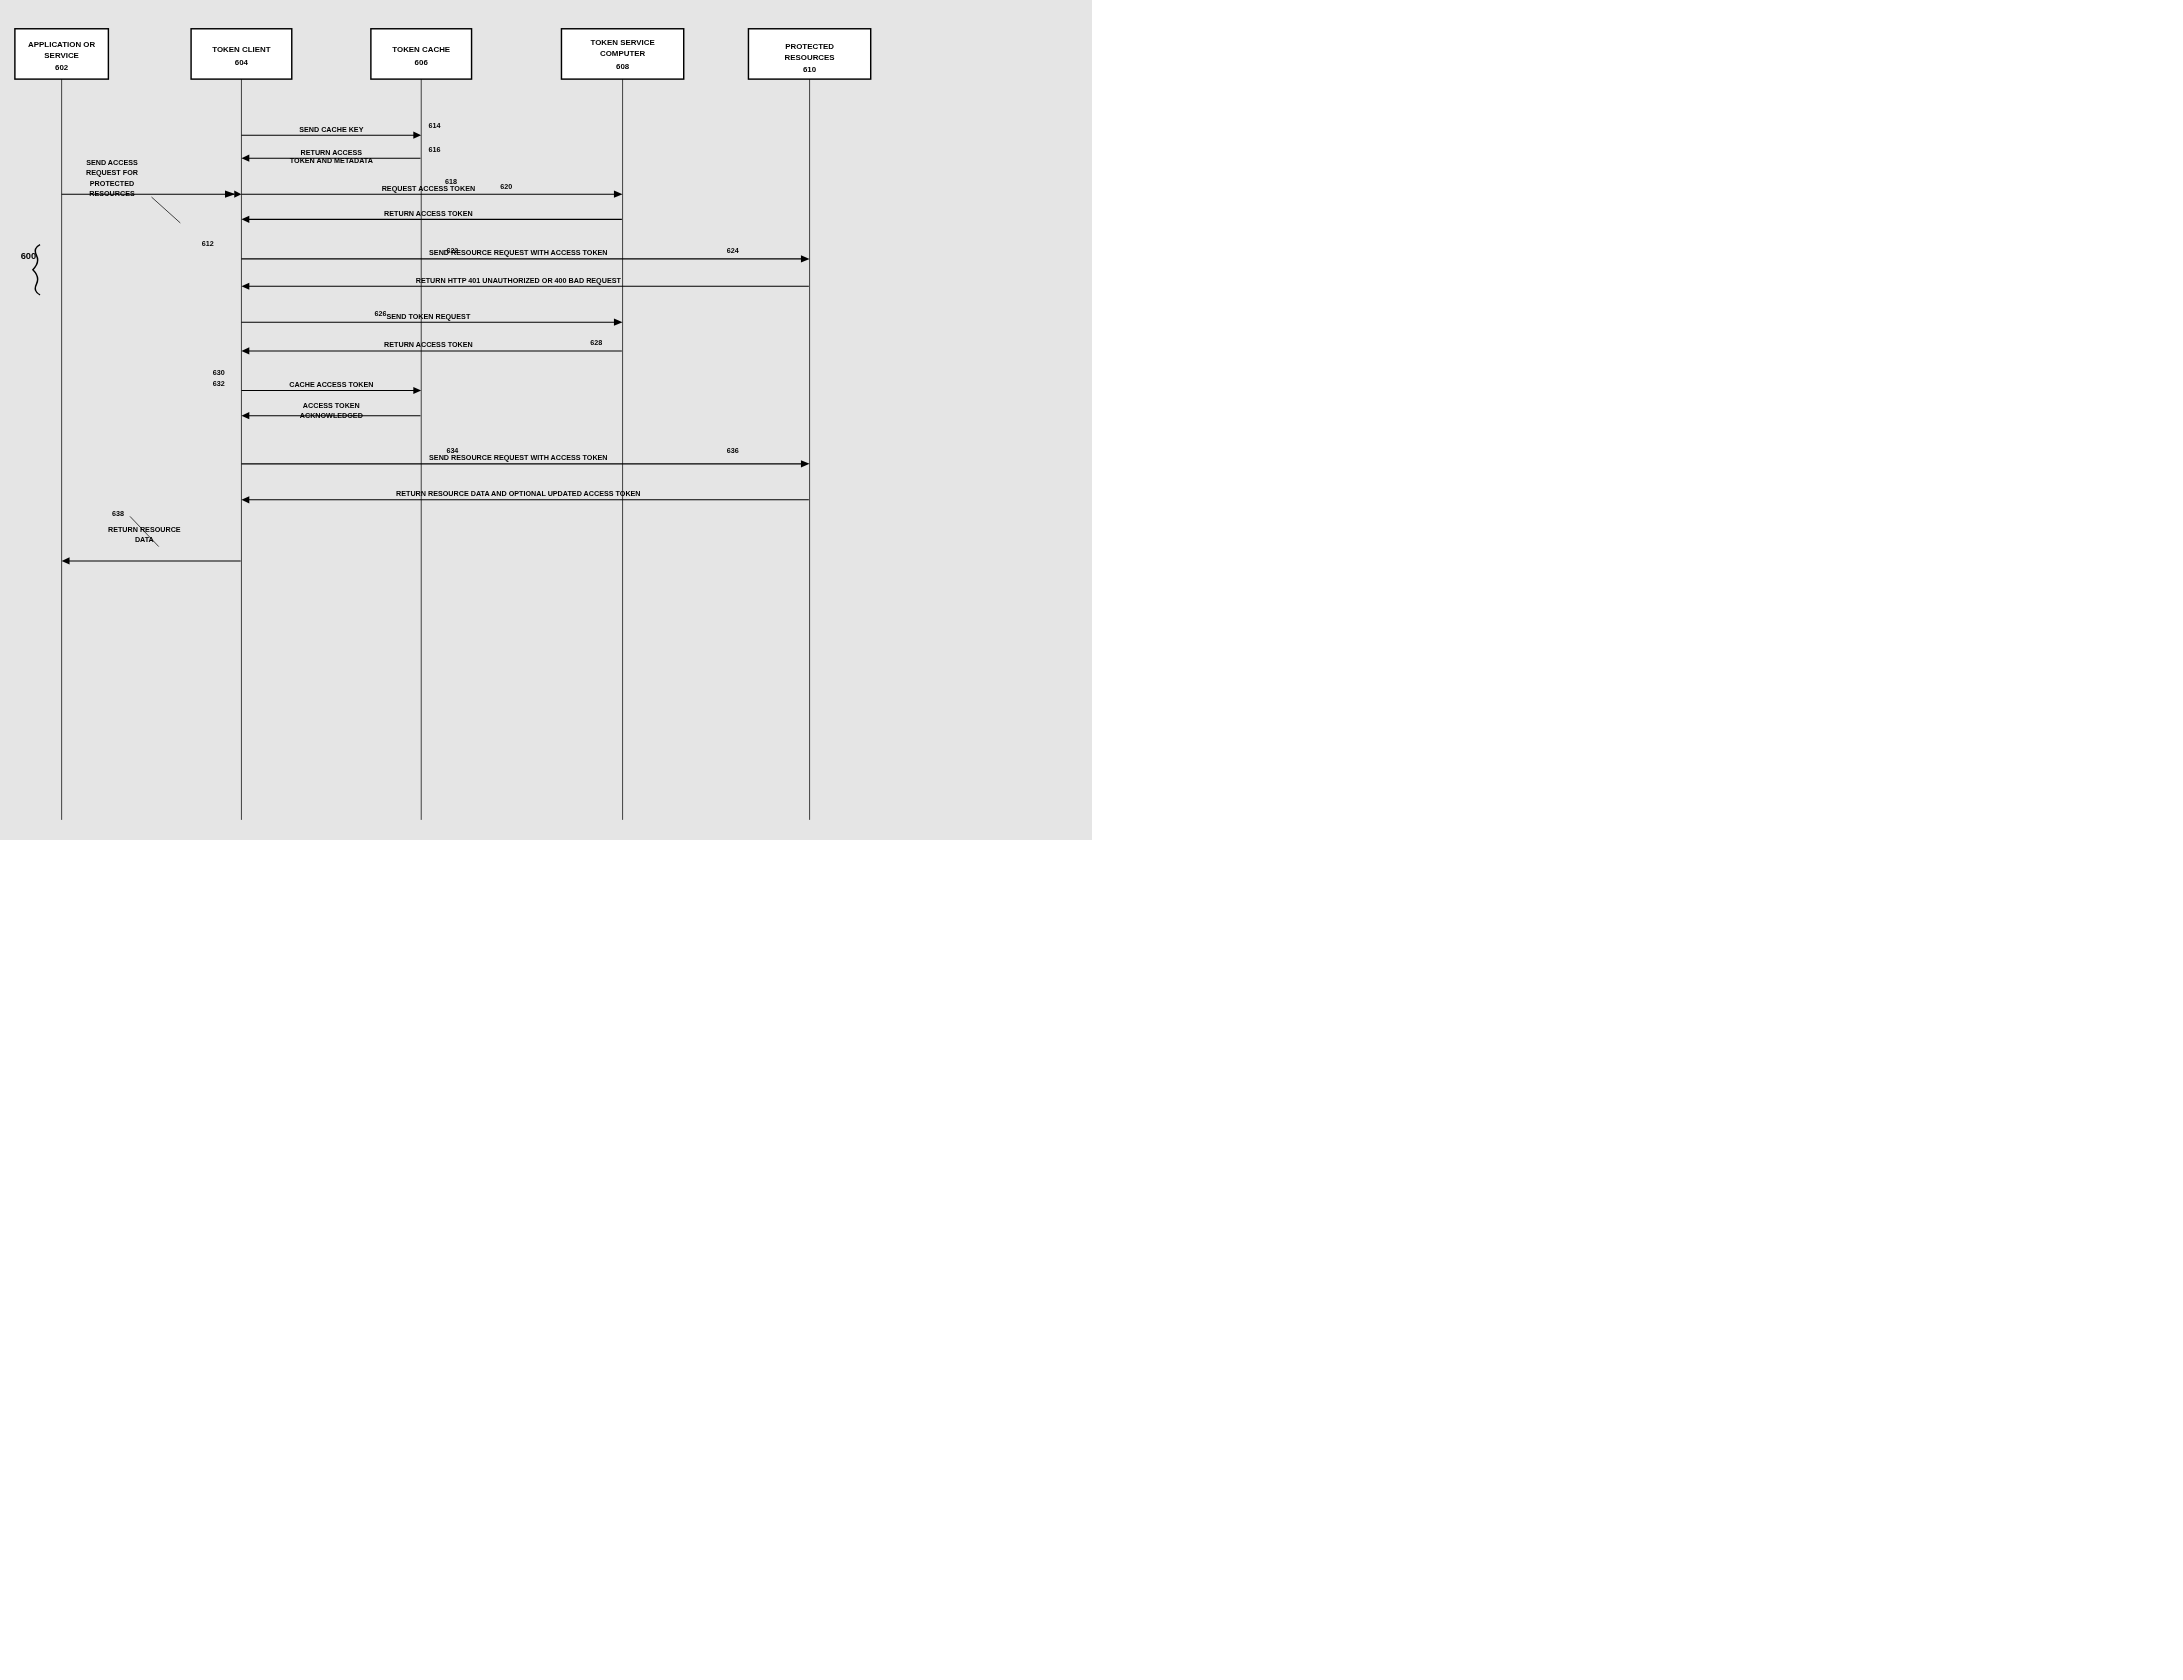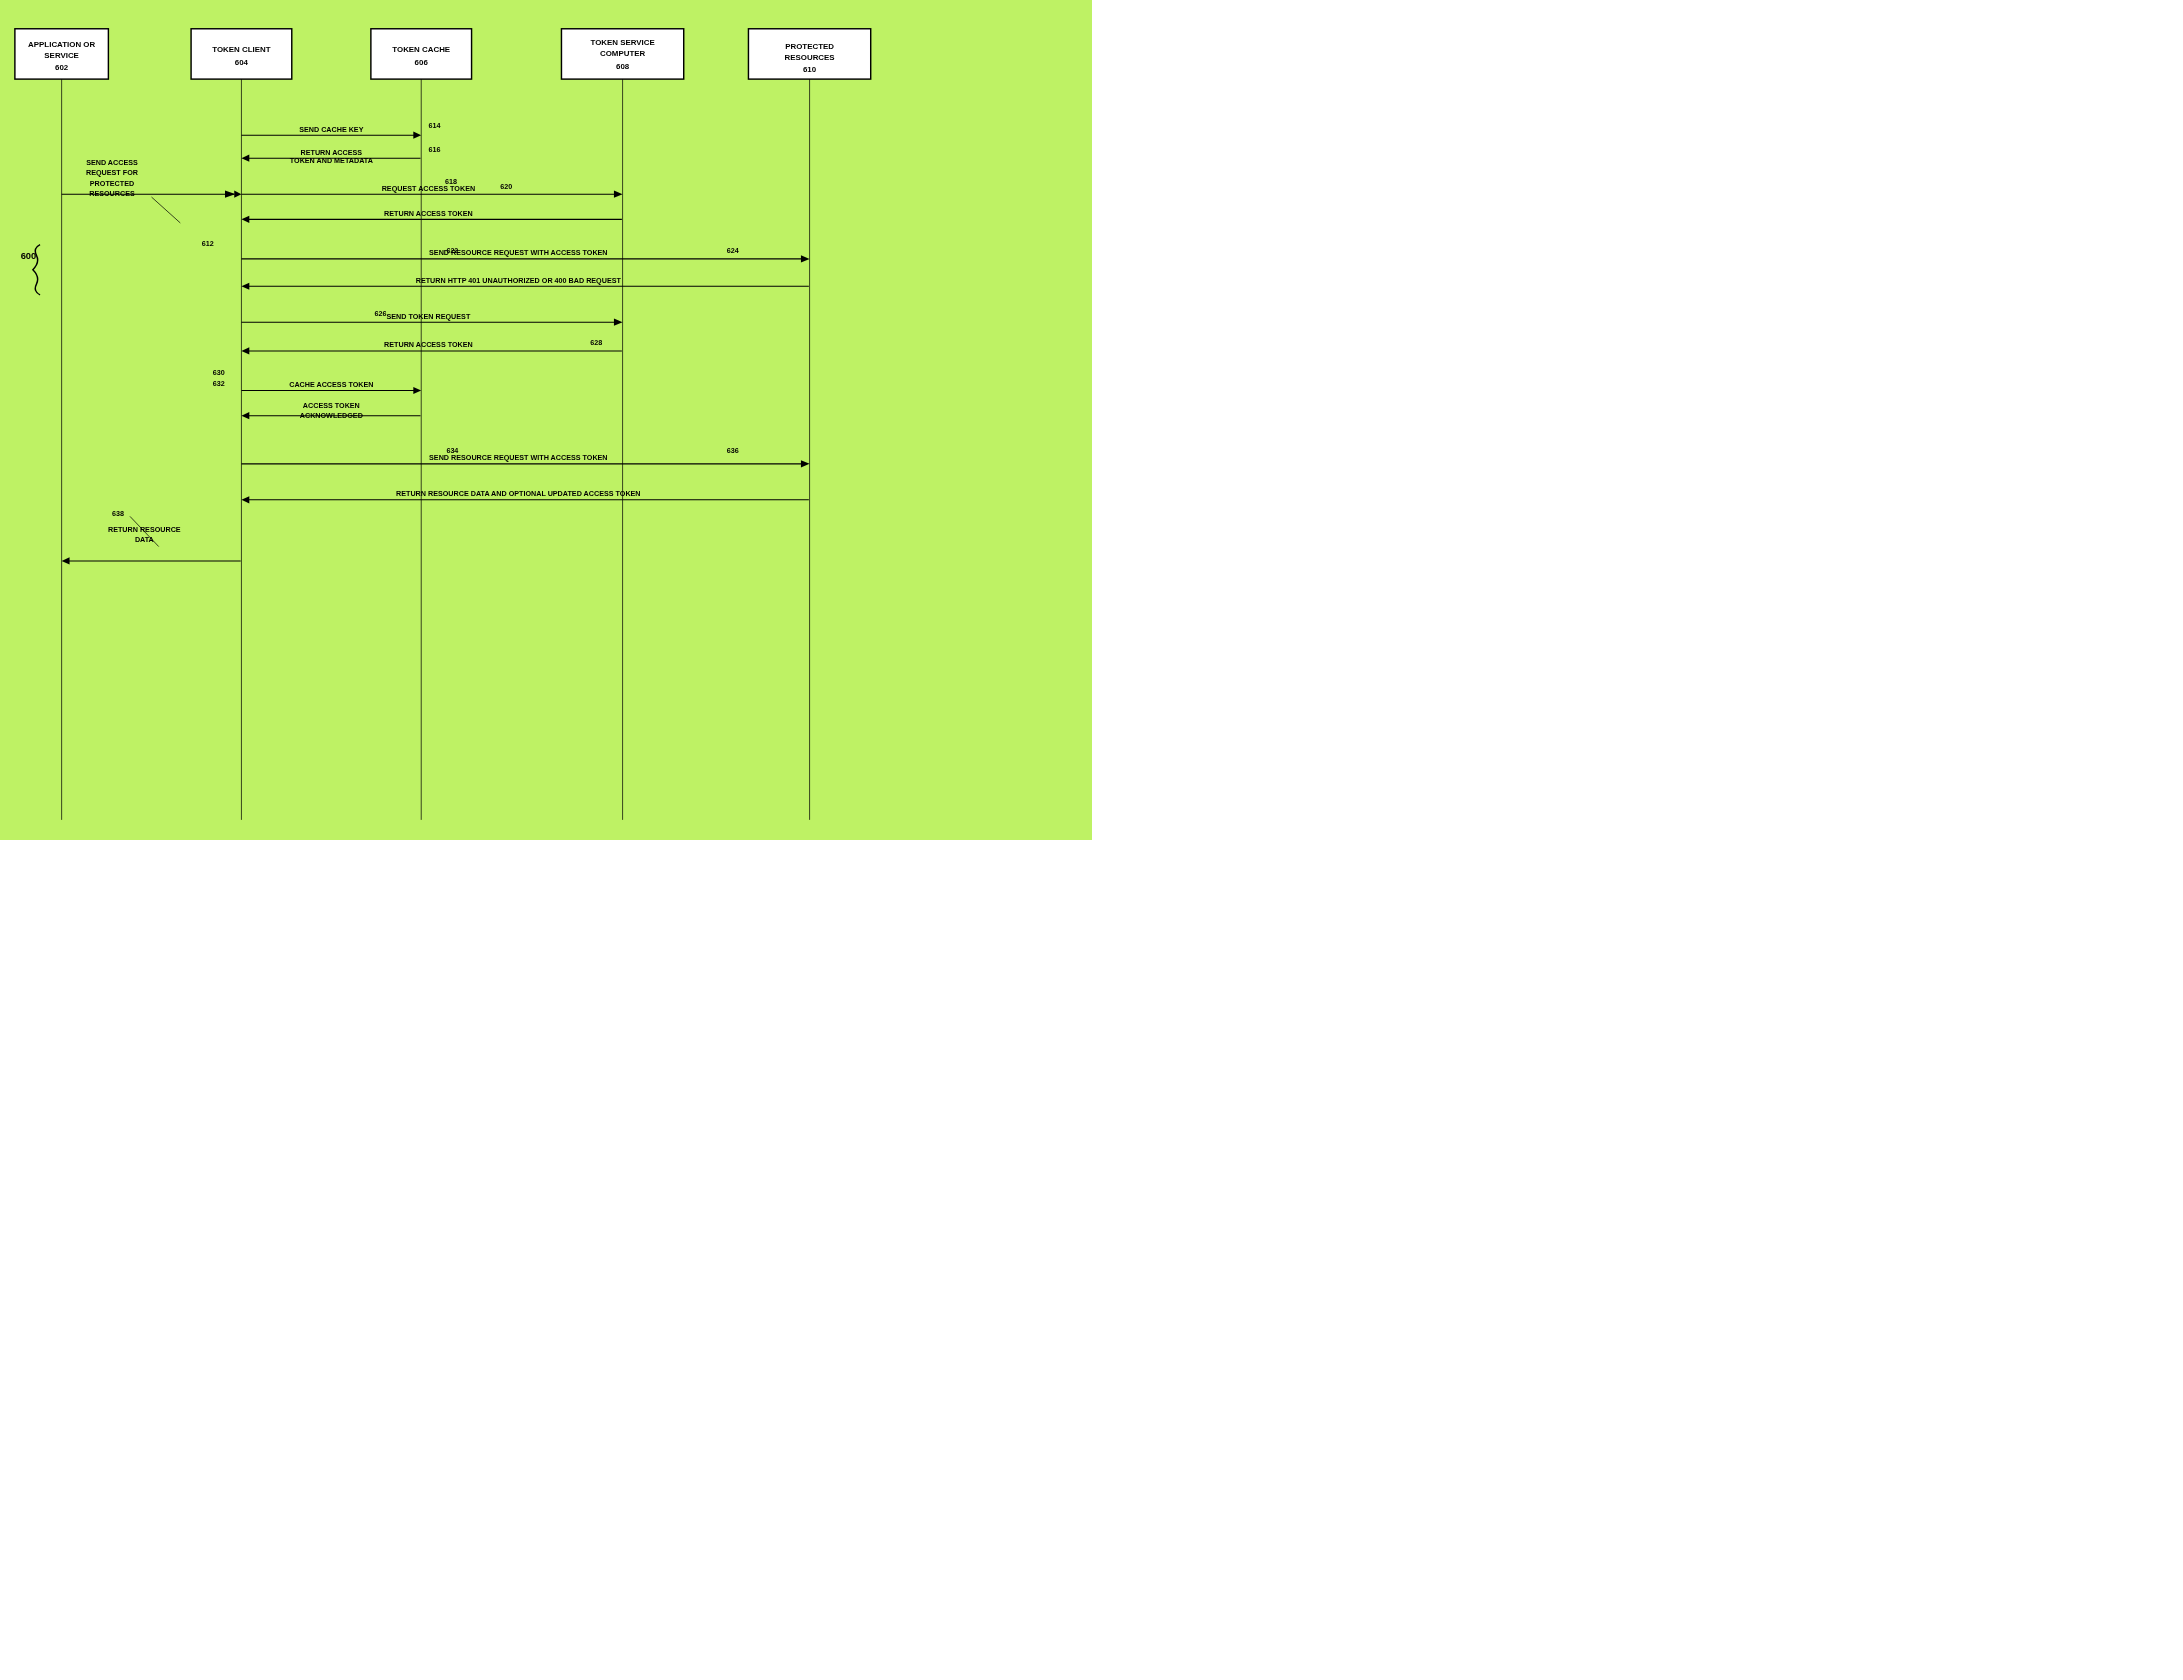--- a/index.html
+++ b/index.html
@@ -8,21 +8,21 @@
       font-family: Arial, sans-serif;
       width: 1092px;
       height: 840px;
       overflow: hidden;
       position: relative;
     }
     .diagram-container {
       position: relative;
       width: 1092px;
       height: 840px;
-      background: #bef264;
+      background: #e5e5e5;
     }
     svg.arrows-layer {
       position: absolute;
       top: 0;
       left: 0;
       width: 1092px;
       height: 840px;
       pointer-events: none;
     }
     text {

